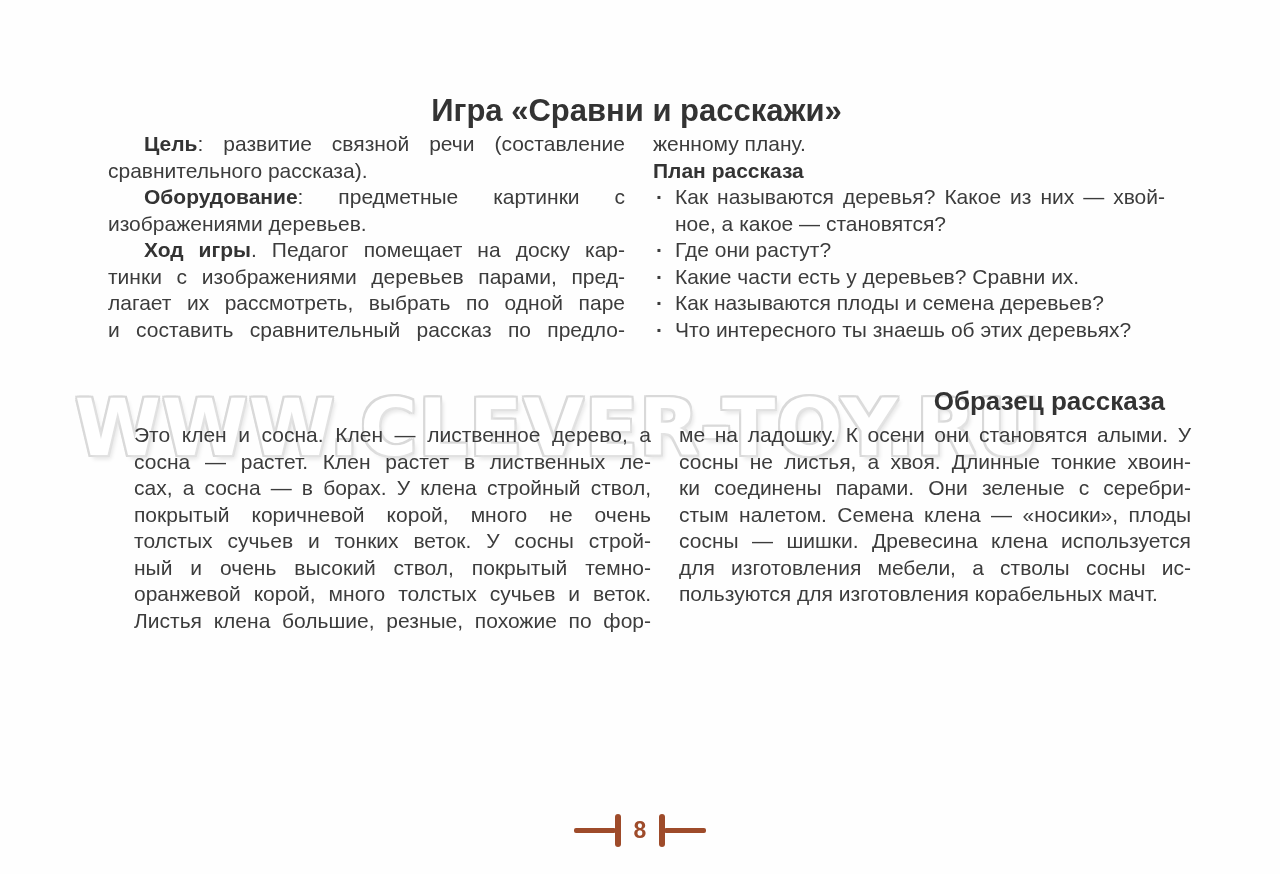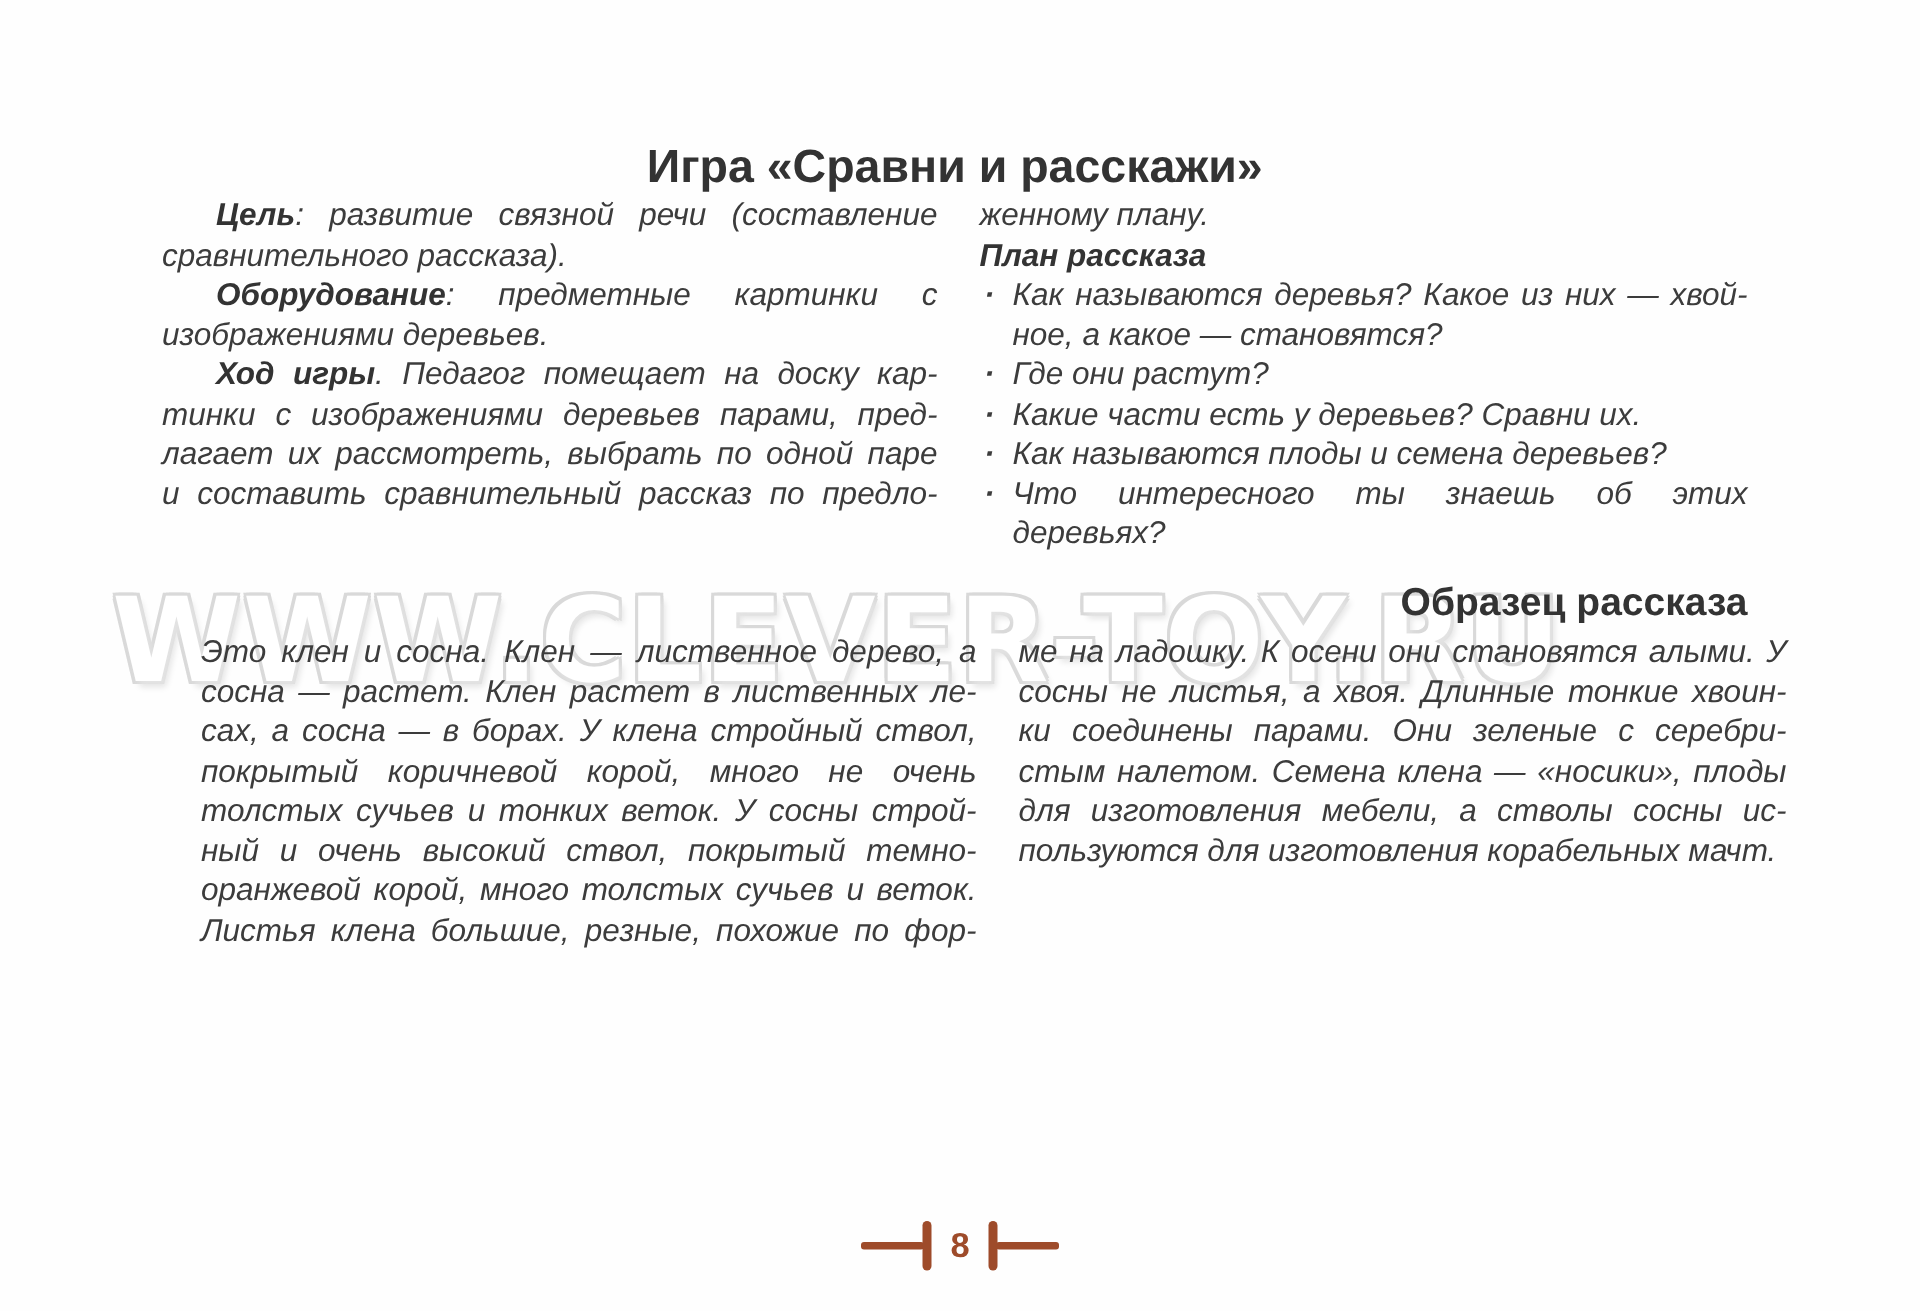--- a/index.html
+++ b/index.html
@@ -47,21 +47,21 @@
   }
   .subtitle {
     top: 364px; left: 108px; width: 1057px;
     text-align: right;
     font-size: 26px; font-weight: bold;
     color: #333333;
   }
 
   .cols {
     left: 108px; width: 1057px;
-    display: flex; gap: 28px; font-style: italic;
+    display: flex; gap: 28px;
   }
   .cols.intro { top: 131px; }
   .cols.story { top: 422px; margin-left: 26px; }
   .col { font-size: 21px; line-height: 26.5px; }
   .col.left  { width: 517px; }
   .col.right { width: 512px; }
 
   .line { text-align: justify; text-align-last: left; }
   .line.just { text-align-last: justify; }
   .line.indent { text-indent: 36px; }
@@ -140,20 +140,21 @@
         <div class="line just">толстых сучьев и тонких веток. У сосны строй-</div>
         <div class="line just">ный и очень высокий ствол, покрытый темно-</div>
         <div class="line just">оранжевой корой, много толстых сучьев и веток.</div>
         <div class="line just">Листья клена большие, резные, похожие по фор-</div>
       </div>
     <div class="col right" id="story-right">
         <div class="line just">ме на ладошку. К осени они становятся алыми. У</div>
         <div class="line just">сосны не листья, а хвоя. Длинные тонкие хвоин-</div>
         <div class="line just">ки соединены парами. Они зеленые с серебри-</div>
         <div class="line just">стым налетом. Семена клена — «носики», плоды</div>
+        <div class="line just">сосны — шишки. Древесина клена используется</div>
         <div class="line just">для изготовления мебели, а стволы сосны ис-</div>
         <div class="line">пользуются для изготовления корабельных мачт.</div>
       </div>
   </div>
 
   <div class="layer footer">
     <span class="ornament left">
       <span class="hbar"></span>
         <span class="vbar"></span>
     </span>

